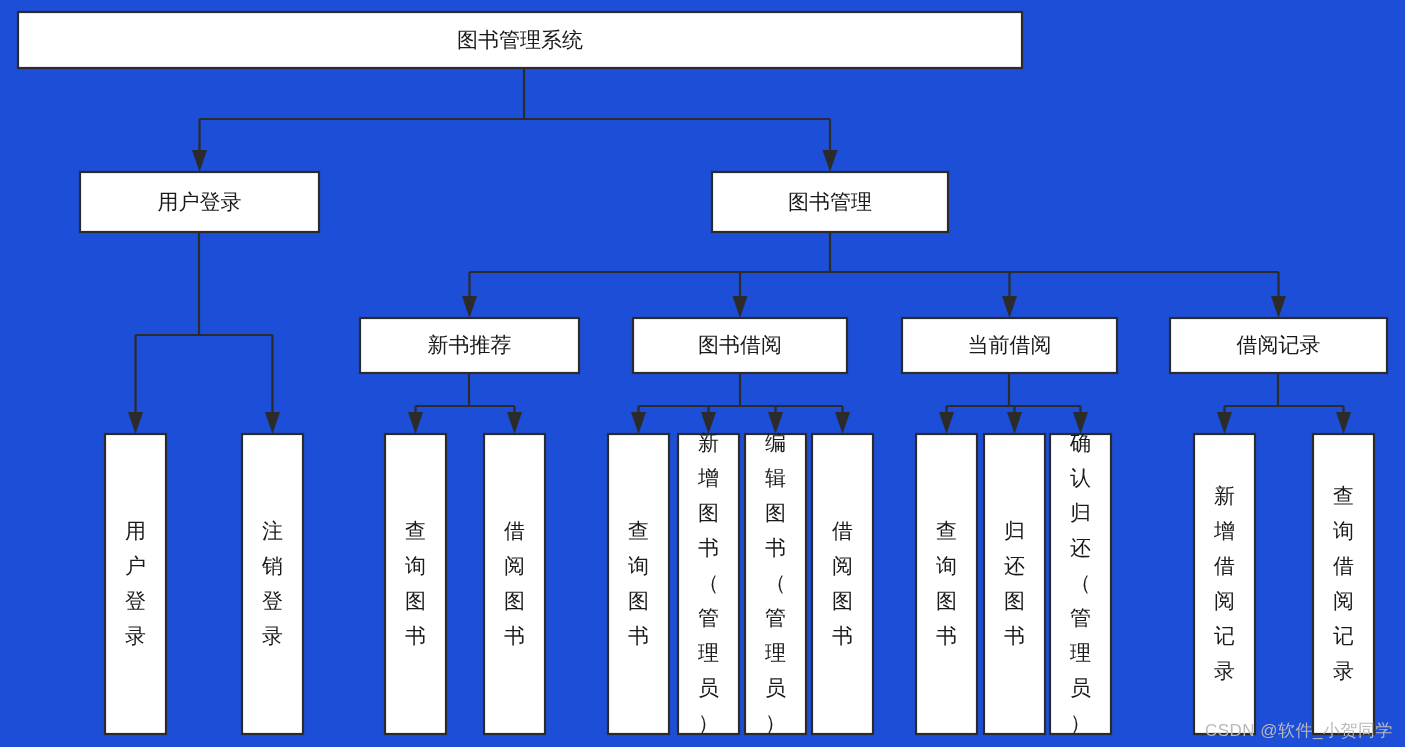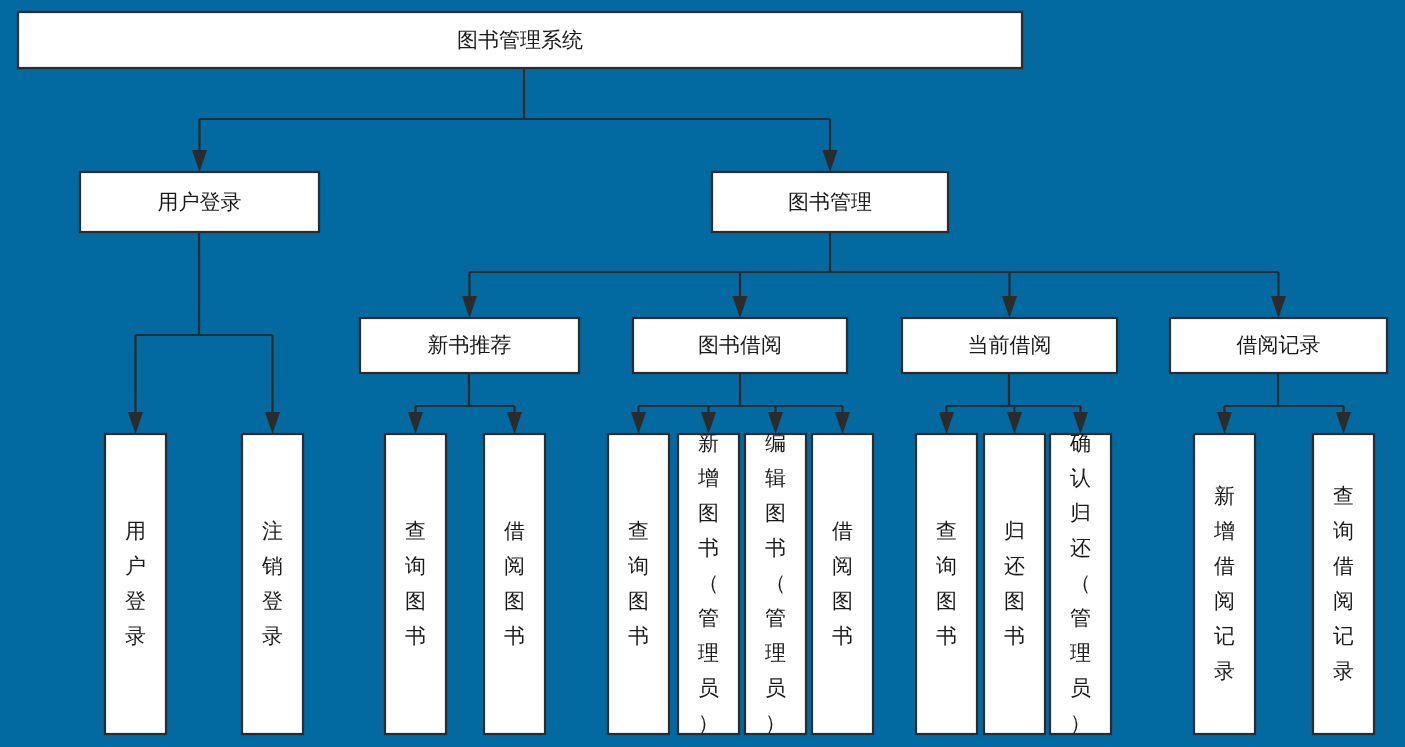--- a/index.html
+++ b/index.html
@@ -10,21 +10,21 @@
   body {
     width: 1405px;
     height: 747px;
     font-family: "Liberation Sans", "DejaVu Sans", sans-serif;
     overflow: hidden;
   }
   #diagram-root {
     position: relative;
     width: 1405px;
     height: 747px;
-    background: #0369a1;
+    background: #1d4ed8;
   }
   svg#diagram-svg {
     position: absolute;
     left: 0;
     top: 0;
     width: 1405px;
     height: 747px;
     display: block;
   }
   .node-box {
@@ -215,13 +215,14 @@
         <g>
           <rect class="node-box" x="1194" y="434" width="61" height="300"></rect>
           <text class="node-label label-v" x="1224.5" y="0"><tspan x="1224.5" y="496.5">新</tspan><tspan x="1224.5" y="531.5">增</tspan><tspan x="1224.5" y="566.5">借</tspan><tspan x="1224.5" y="601.5">阅</tspan><tspan x="1224.5" y="636.5">记</tspan><tspan x="1224.5" y="671.5">录</tspan></text>
         </g>
         <g>
           <rect class="node-box" x="1313" y="434" width="61" height="300"></rect>
           <text class="node-label label-v" x="1343.5" y="0"><tspan x="1343.5" y="496.5">查</tspan><tspan x="1343.5" y="531.5">询</tspan><tspan x="1343.5" y="566.5">借</tspan><tspan x="1343.5" y="601.5">阅</tspan><tspan x="1343.5" y="636.5">记</tspan><tspan x="1343.5" y="671.5">录</tspan></text>
         </g>
       </g>
   </svg>
+  <div class="watermark">CSDN @软件_小贺同学</div>
 </div>
 
 </body></html>

